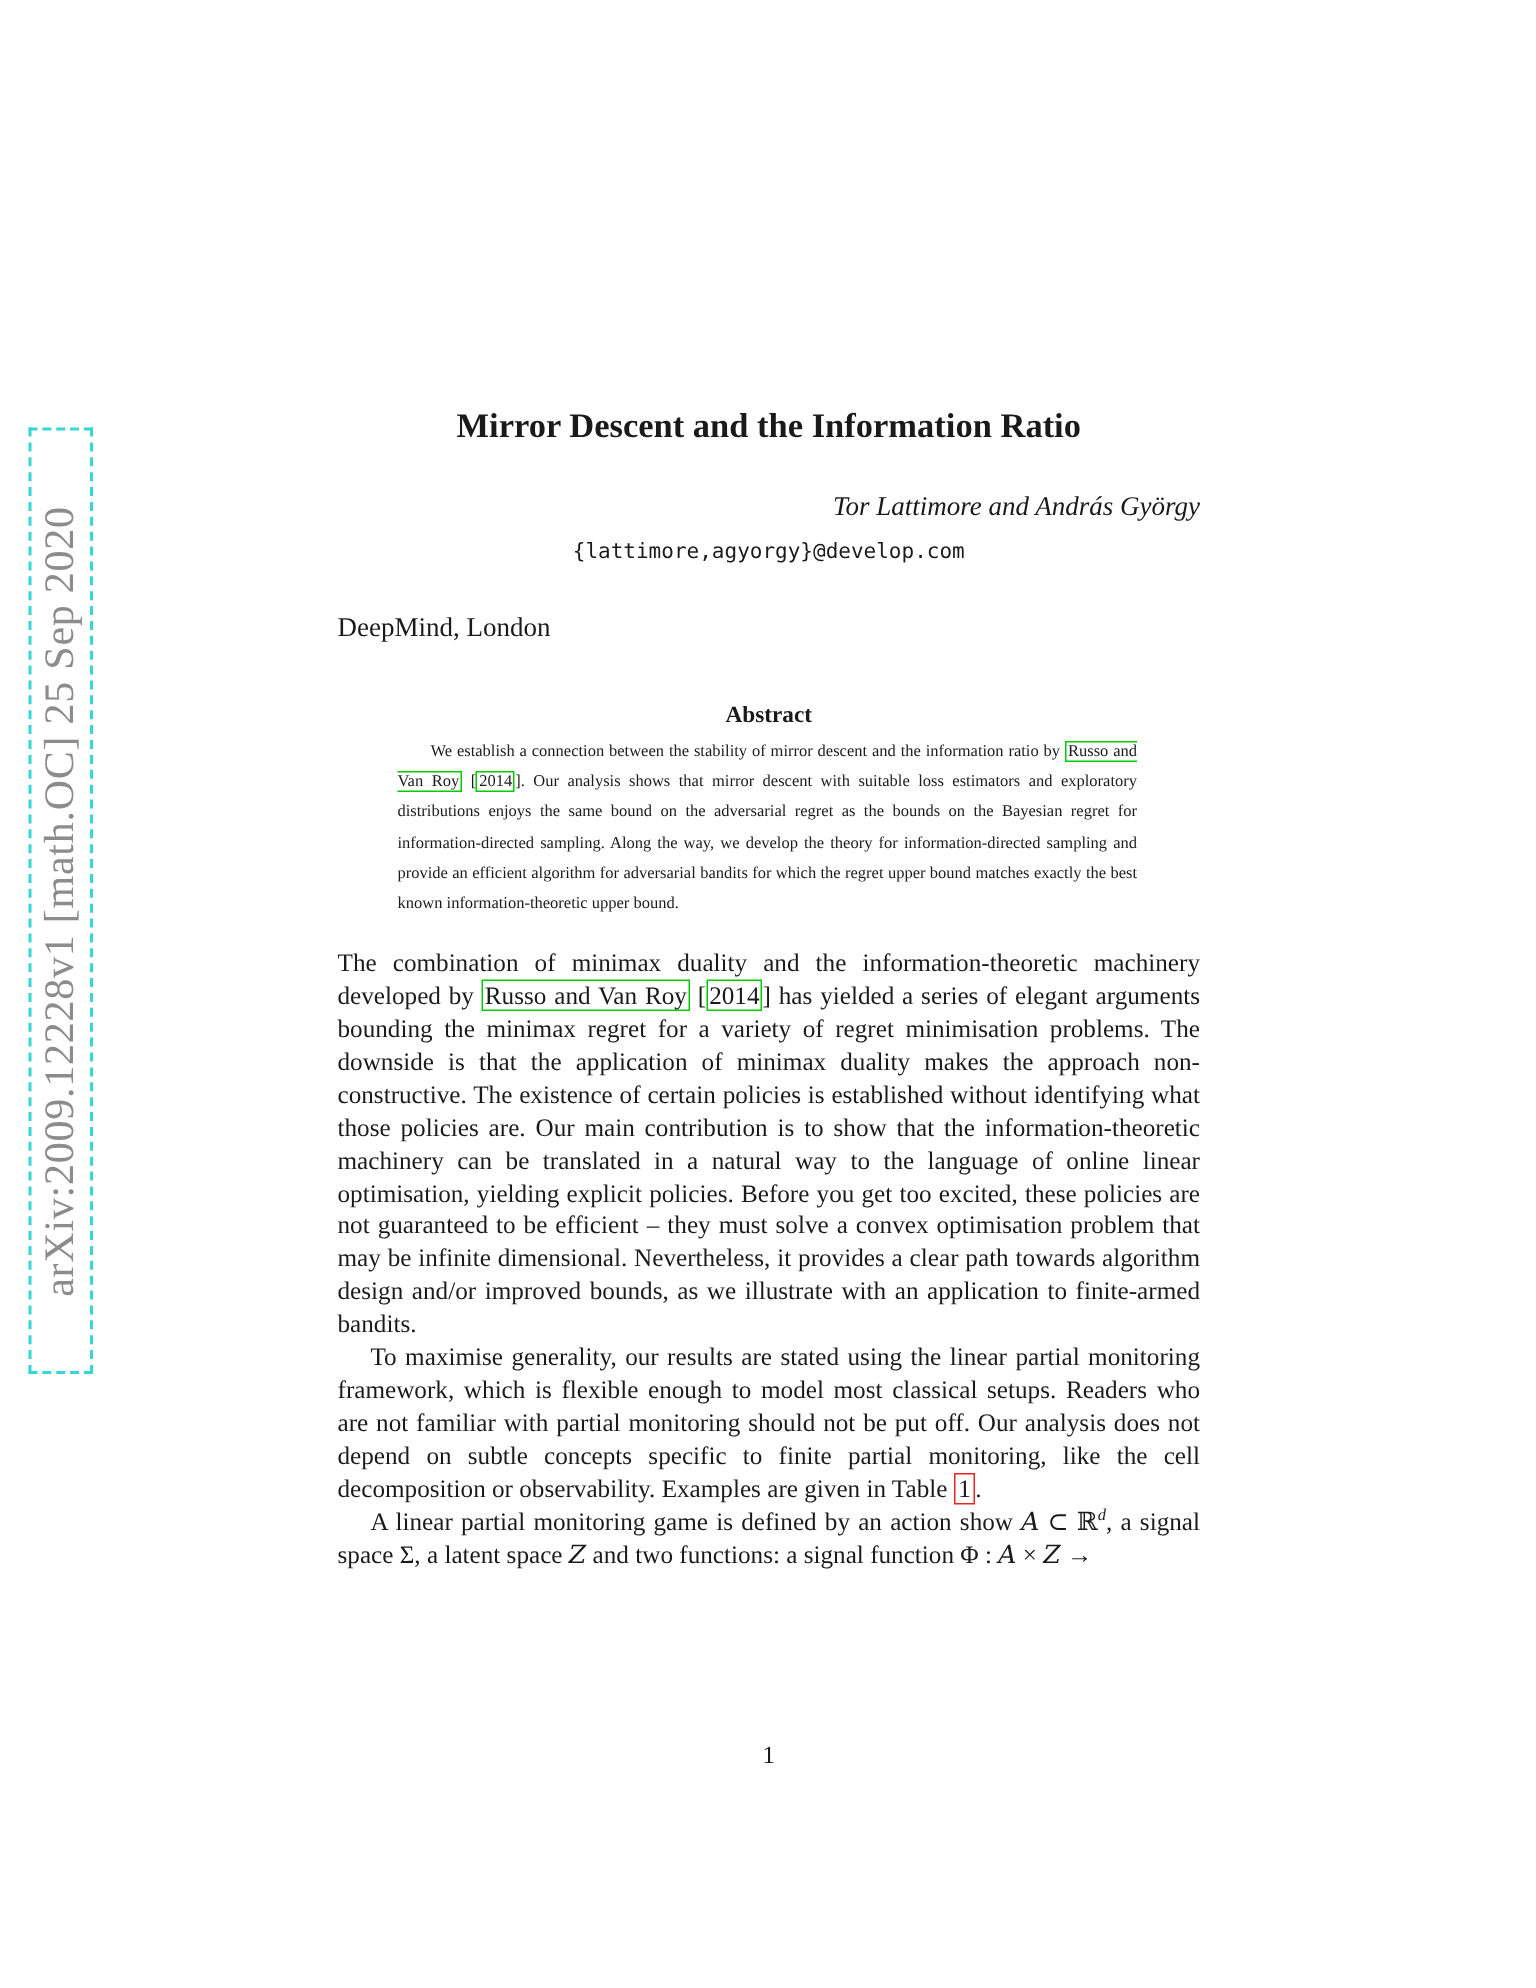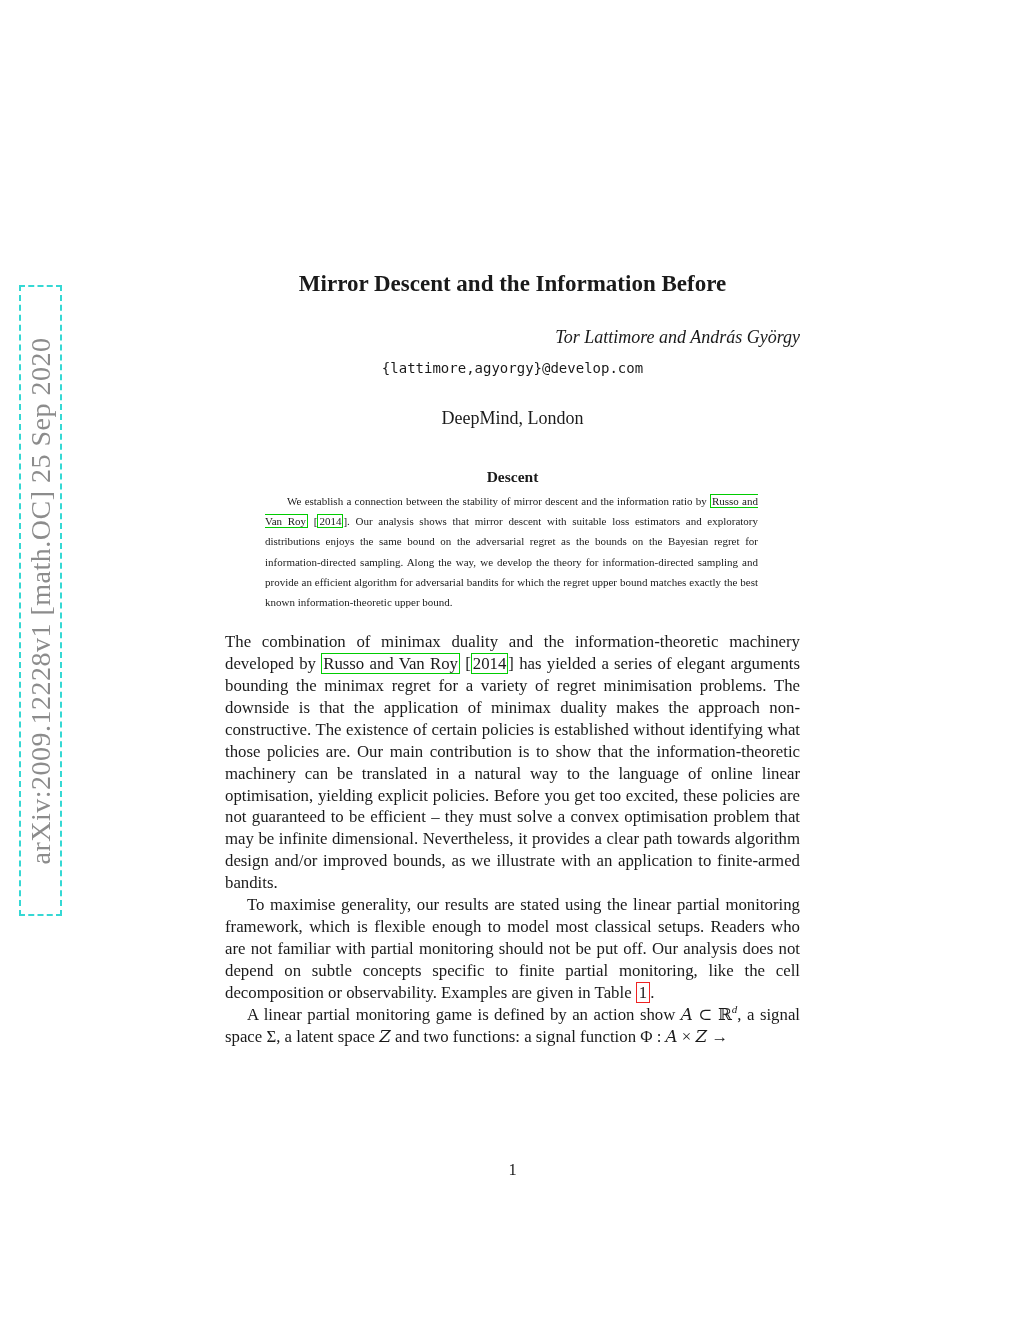--- a/index.html
+++ b/index.html
@@ -53,21 +53,20 @@
   .email {
     margin: 12px 0 0 0;
     font-family: "DejaVu Sans Mono", "Liberation Mono", monospace;
     font-size: 14px;
     text-align: center;
     line-height: 16px;
   }
   .affiliation {
     margin: 31px 0 4px 0;
     font-size: 18px;
-    text-align: center;
     line-height: 22px;
   }
 
   .abstract-heading {
     margin: 39px 0 0 0;
     font-size: 15.5px;
     font-weight: bold;
     text-align: center;
     line-height: 18px;
   }
@@ -122,29 +121,29 @@
 </style>
 </head>
 <body>
 
 <div class="watermark">
   <span class="wm-text">arXiv:2009.12228v1  [math.OC]  25 Sep 2020</span>
 </div>
 
 <div class="column">
 
-  <h1 class="paper-title">Mirror Descent and the Information Before</h1>
+  <h1 class="paper-title">Mirror Descent and the Information Ratio</h1>
 
   <div class="authors">Tor Lattimore and András György</div>
 
   <div class="email">{lattimore,agyorgy}@develop.com</div>
 
   <div class="affiliation">DeepMind, London</div>
 
-  <div class="abstract-heading">Descent</div>
+  <div class="abstract-heading">Abstract</div>
 
   <div class="abstract-body"><span>We establish a connection between the stability of mirror descent and the information ratio by </span><span class="linkbox">Russo and Van Roy</span><span> [</span><span class="linkbox">2014</span><span>]. Our analysis shows that mirror descent with suitable loss estimators and exploratory distributions enjoys the same bound on the adversarial regret as the bounds on the Bayesian regret for information-directed sampling. Along the way, we develop the theory for information-directed sampling and provide an efficient algorithm for adversarial bandits for which the regret upper bound matches exactly the best known information-theoretic upper bound.</span></div>
 
 
   <div class="body-text">
 
     <p><span>The combination of minimax duality and the information-theoretic machinery developed by </span><span class="linkbox">Russo and Van Roy</span><span> [</span><span class="linkbox">2014</span><span>] has yielded a series of elegant arguments bounding the minimax regret for a variety of regret minimisation problems. The downside is that the application of minimax duality makes the approach non-constructive. The </span><span class="em-it">existence</span><span> of certain policies is established without identifying what those policies are. Our main contribution is to show that the information-theoretic machinery can be translated in a natural way to the language of online linear optimisation, yielding explicit policies. Before you get too excited, these policies are not guaranteed to be efficient – they must solve a convex optimisation problem that may be infinite dimensional. Nevertheless, it provides a clear path towards algorithm design and/or improved bounds, as we illustrate with an application to finite-armed bandits.</span></p>
 
     <p class="indent"><span>To maximise generality, our results are stated using the linear partial monitoring framework, which is flexible enough to model most classical setups. Readers who are not familiar with partial monitoring should not be put off. Our analysis does not depend on subtle concepts specific to finite partial monitoring, like the cell decomposition or observability. Examples are given in Table </span><span class="refbox">1</span><span>.</span></p>
 

